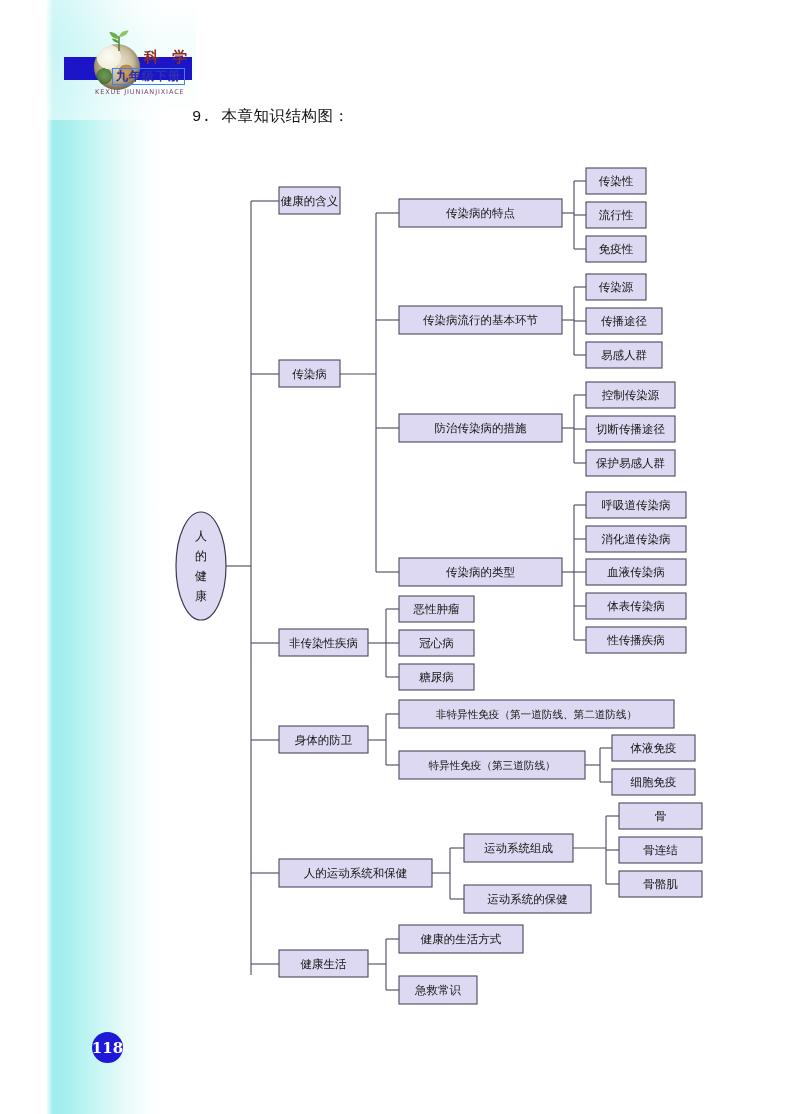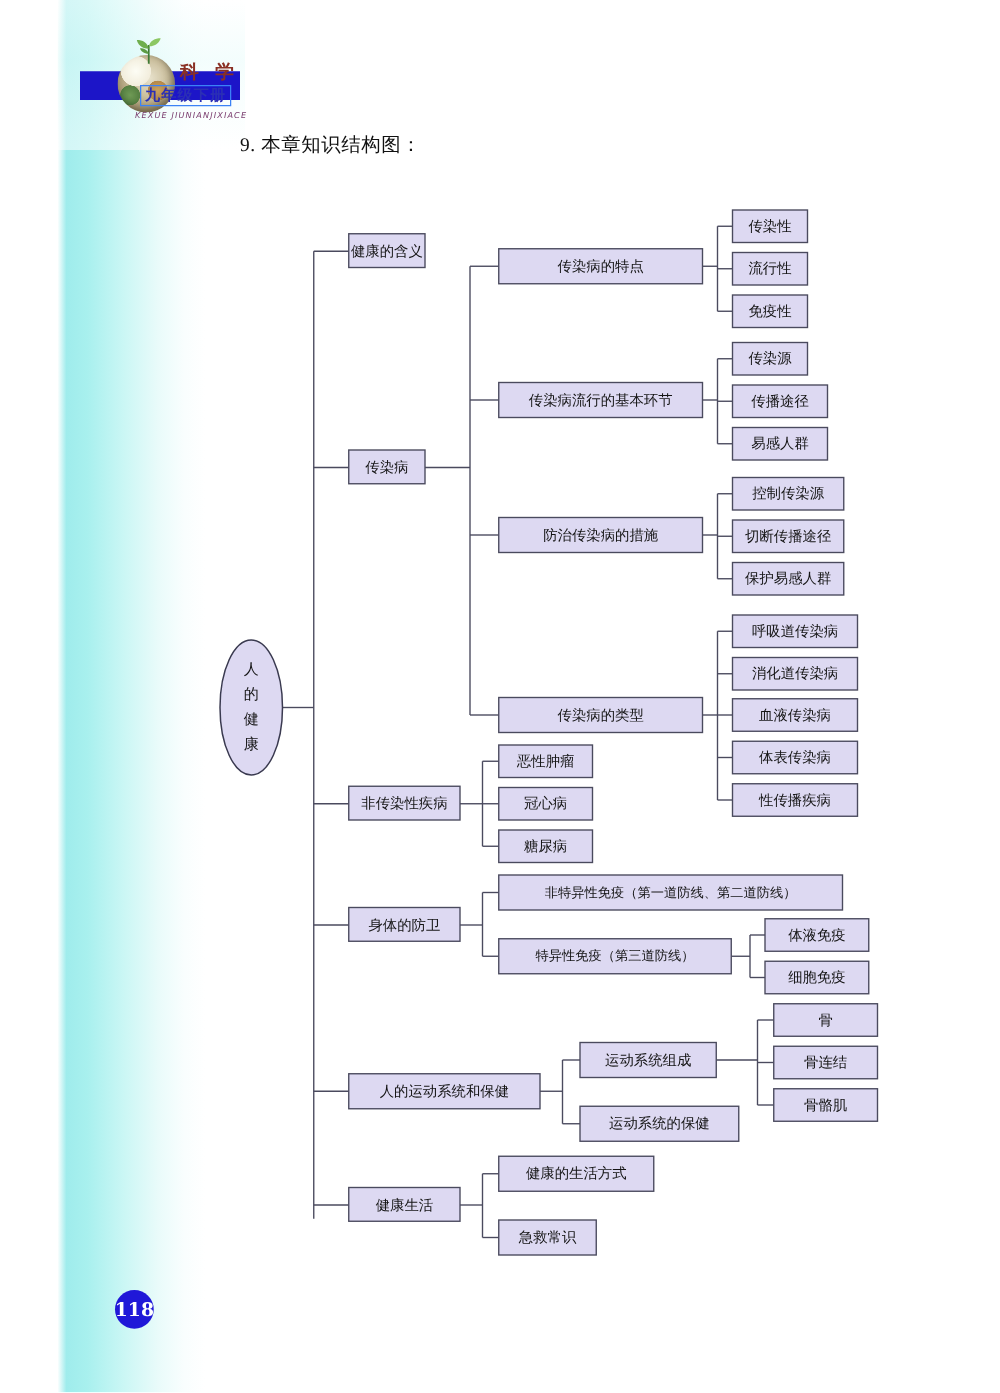--- a/index.html
+++ b/index.html
@@ -45,28 +45,28 @@
     font-size:15px;font-weight:700;color:#8a3024;letter-spacing:4px;
     white-space:nowrap;
   }
   .mast-sub{
     position:absolute;left:66px;top:40px;
     border:1px solid #3b82f6;padding:0px 3px;
     font-size:12px;font-weight:700;color:#2b2fb5;letter-spacing:1px;
     white-space:nowrap;line-height:15px;
   }
   .mast-pinyin{
-    position:absolute;left:62px;top:60px;
-    font-size:6.5px;color:#7a3d6e;letter-spacing:.9px;white-space:nowrap;font-style:italic;
+    position:absolute;left:49px;top:60px;
+    font-size:6.5px;color:#7a3d6e;letter-spacing:.9px;white-space:nowrap;
   }
 
   
   .heading{
     position:absolute;left:146px;top:106px;
-    font-family:Liberation Serif, serif;
+    font-family:Liberation Mono, monospace;
     font-size:15.5px;color:#111;white-space:nowrap;letter-spacing:.5px;
   }
 
   
   .pagenum{
     position:absolute;left:46px;top:1032px;width:31px;height:31px;border-radius:50%;
     background:#2018d8;color:#fff;font-size:15px;font-weight:700;
     display:flex;align-items:center;justify-content:center;
     font-family:"DejaVu Serif","Liberation Serif",serif;
     text-align:center;

